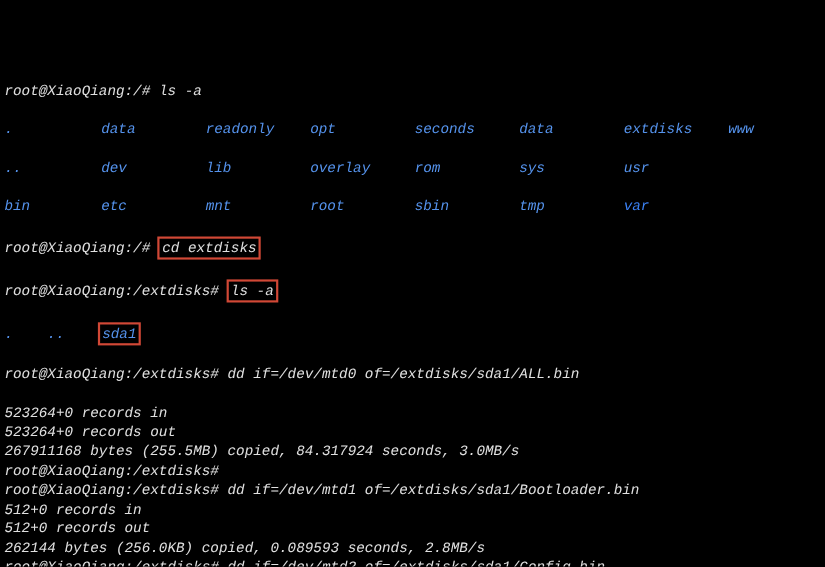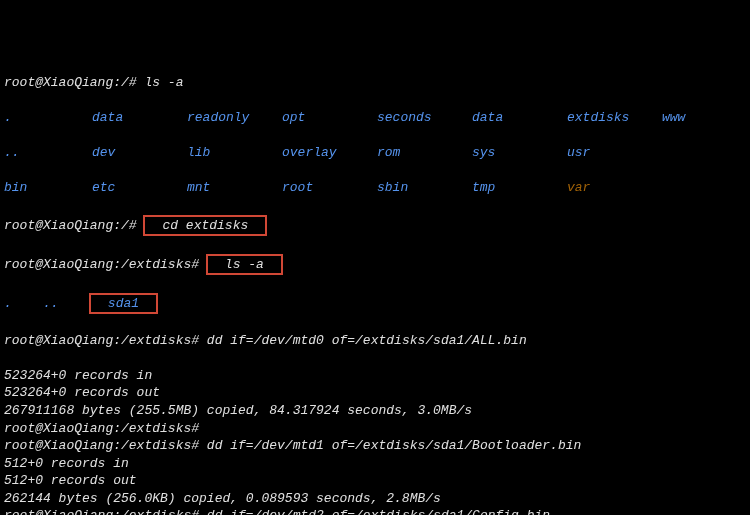--- a/index.html
+++ b/index.html
@@ -20,37 +20,37 @@
       overflow: hidden;
       white-space: pre;
     }
     .term-line {
       display: block;
     }
     .blue {
       color: #5593ed;
     }
     .cyan {
-      color: #a16207;
+      color: #3b82f6;
     }
     .white {
       color: #e0e0e0;
     }
     .col {
       display: inline-block;
       vertical-align: top;
       width: 95px;
     }
     .col.first {
       width: 88px;
     }
     .hbox {
       border: 2px solid #d14836;
       display: inline-block;
-      padding: 0 17px;
+      padding: 0 2px;
       margin-left: -1px;
     }
   </style>
 </head>
 <body>
 
 
 
 <div class="term-line"><span class="white">root@XiaoQiang:/# </span><span class="white">ls -a</span></div>
 <div class="term-line"><span class="col first blue">.</span><span class="col blue">data</span><span class="col blue">readonly</span><span class="col blue">opt</span><span class="col blue">seconds</span><span class="col blue">data</span><span class="col blue">extdisks</span><span class="col blue">www</span></div>

